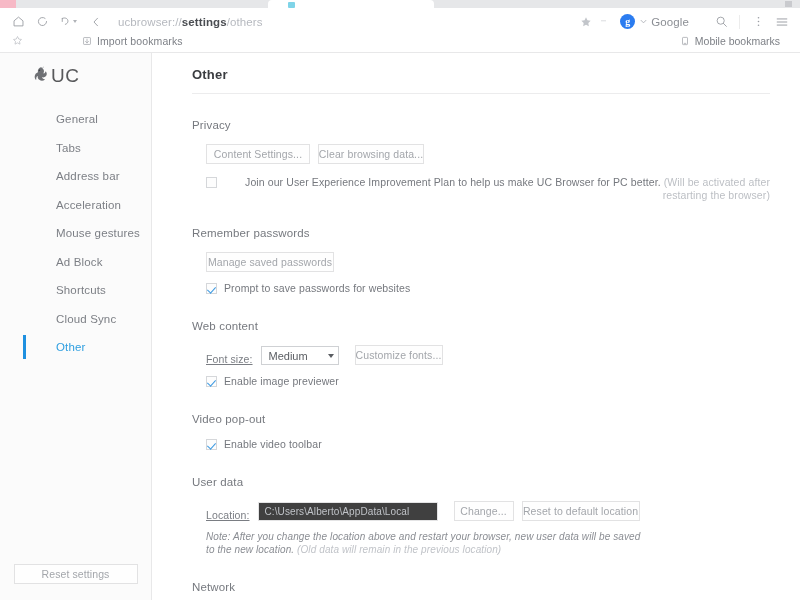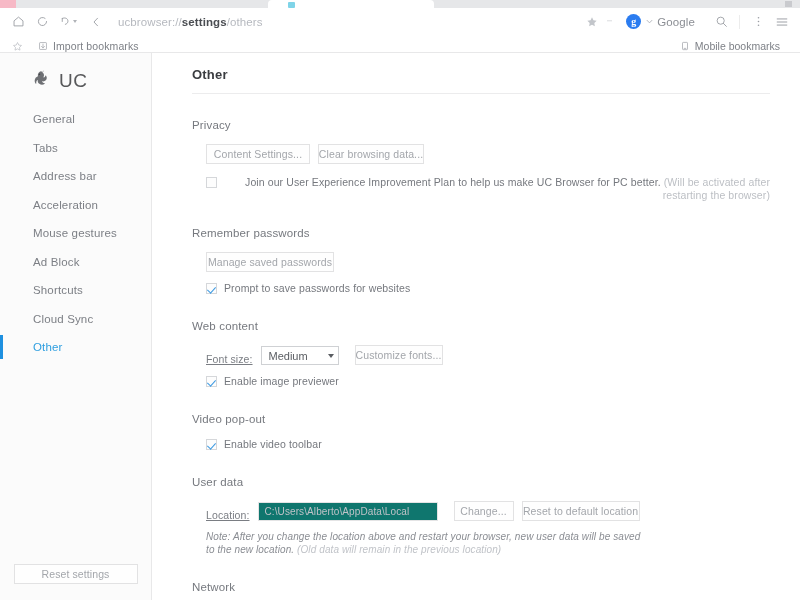--- a/index.html
+++ b/index.html
@@ -88,33 +88,34 @@
     font-size: 10px; font-weight: bold;
     display: flex; align-items: center; justify-content: center;
     font-family: "Liberation Serif", serif;
     margin-left: 10px;
   }
   .eng-caret {
     width: 16px; display: flex; align-items: center; justify-content: center;
     color: #a8abb1;
   }
   .eng-name {
-    font-size: 11.5px; color: #8b8e94; margin-right: 14px;
+    font-size: 11.5px; color: #8b8e94; margin-right: 20px;
     letter-spacing: .1px;
   }
   .sep-v { width: 1px; height: 14px; background: #ececec; margin: 0 6px; }
 
   
   .bookmarks {
     height: 18px; width: 100%;
     background: #ffffff;
     border-bottom: 1px solid #e8e8e9;
-    display: flex; align-items: flex-end;
+    display: flex; align-items: flex-start;
     padding: 0 8px;
     position: relative;
+    gap: 44px;
   }
   .bm-star { width: 18px; display:flex; align-items:center; justify-content:center; color:#c2c5ca; }
   .bm-item {
     display: flex; align-items: center; gap: 5px;
     margin-left: 12px;
     font-size: 10.5px; color: #7e8187;
     letter-spacing: .1px;
   }
   .bm-right {
     position: absolute; right: 20px;
@@ -128,30 +129,30 @@
 
   
   .sidebar {
     width: 152px; flex: none;
     background: #fbfbfb;
     border-right: 1px solid #e8e8e9;
     display: flex; flex-direction: column;
     position: relative;
   }
   .brand {
-    display: flex; align-items: center;
-    gap: 8px;
+    display: flex; 
+    gap: 0;
     padding: 12px 0 0 31px;
     height: 44px;
   }
   .brand-text {
     font-size: 19px; color: #58595b; letter-spacing: .5px;
     font-family: "Liberation Sans", sans-serif;
   }
-  .navlist { margin-top: 8px; flex: 1 1 auto; }
+  .navlist { margin-top: 8px; flex: 1 1 auto; padding-left: 23px; }
   .navitem {
     height: 28.5px;
     display: flex; align-items: center;
     padding-left: 33px;
     font-size: 11.5px;
     color: #7c7f85;
     letter-spacing: .15px;
     position: relative;
   }
   .navitem.active { color: #2f9fe0; }
@@ -231,21 +232,21 @@
     border-left: 3.5px solid transparent;
     border-right: 3.5px solid transparent;
     border-top: 4px solid #5a5d62;
     margin-left: 10px;
   }
   .inline-label { font-size: 10.5px; color: #7a7d83; letter-spacing: .1px; text-decoration: underline; }
 
   .input-disabled {
     height: 19px; width: 180px;
     border: 1px solid #e4e4e5;
-    background: #0f766e;
+    background: #404040;
     font-size: 10px; color: #c0c3c8;
     display: flex; align-items: center;
     padding: 0 6px;
     letter-spacing: .1px;
   }
   .note {
     font-size: 10px; color: #8a8d93;
     line-height: 13px; letter-spacing: .1px;
     padding-left: 14px; margin-top: 9px;
     max-width: 455px;

